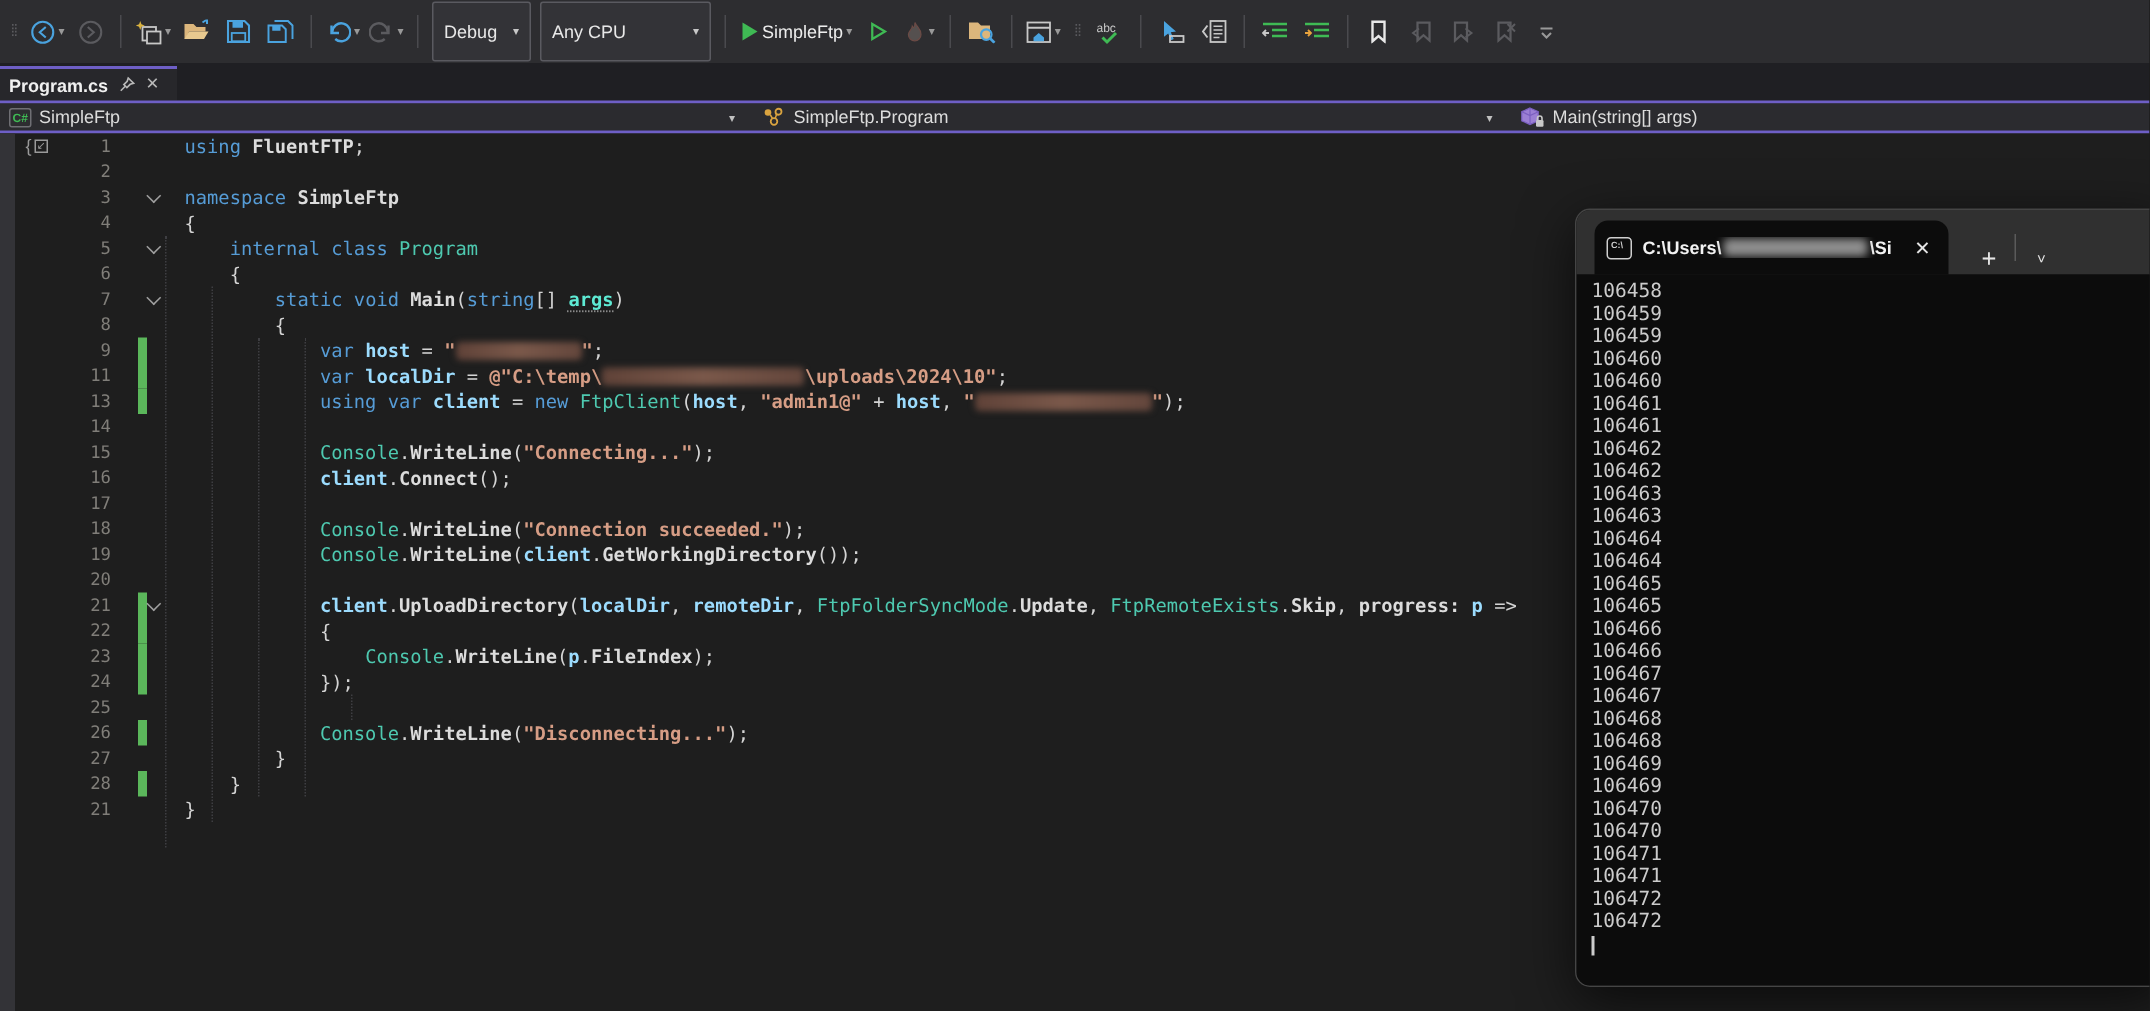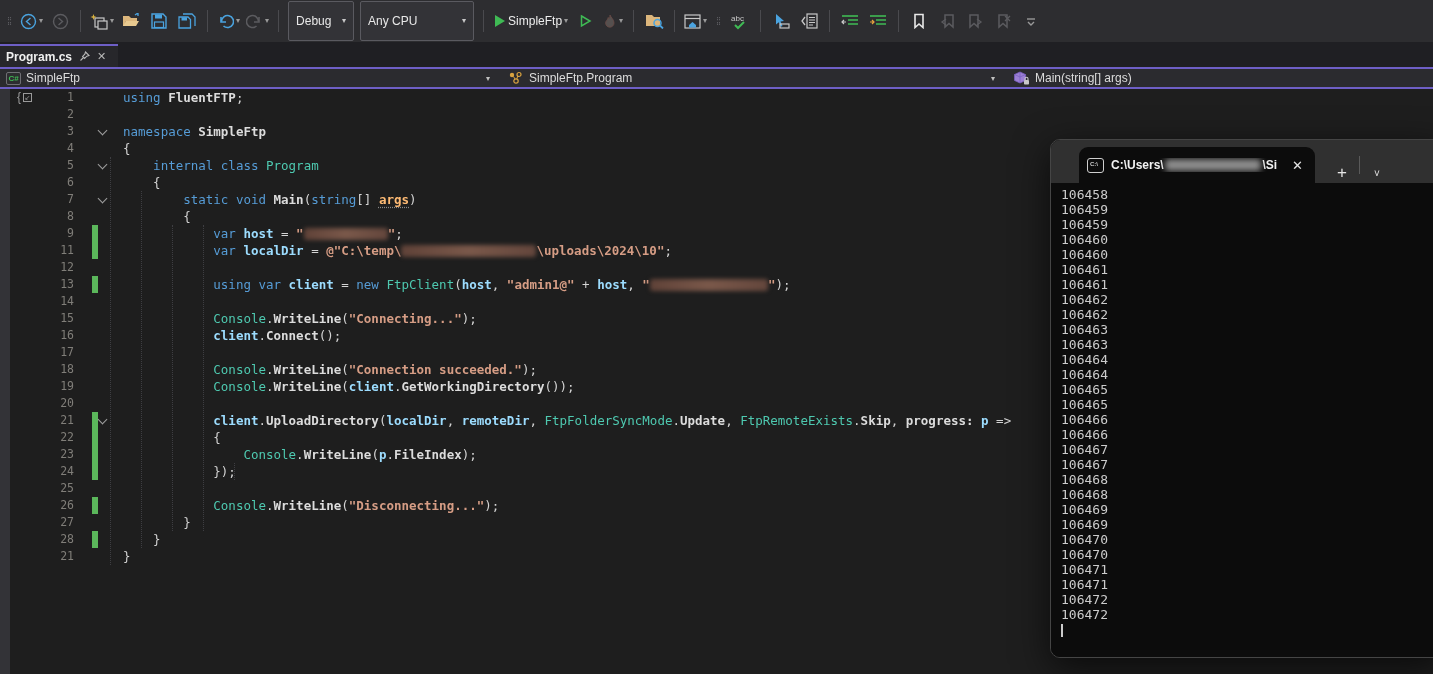--- a/index.html
+++ b/index.html
@@ -56,34 +56,34 @@
                  border-right:1.5px solid #9f9f9f; border-bottom:1.5px solid #9f9f9f;
                  transform:rotate(45deg); }
   .code { position:absolute; left:123px; top:0; white-space:pre; font-family:"DejaVu Sans Mono", monospace;
           font-size:12.5px; line-height:17px; color:#d4d4d4; }
   .c-kw  { color:#569cd6; }
   .c-cls { color:#4ec9b0; }
   .c-loc { color:#9cdcfe; font-weight:bold; }
   .c-idw { color:#dcdcdc; font-weight:bold; }
   .c-pl  { color:#d4d4d4; }
   .c-str { color:#d69d85; font-weight:600; }
-  .c-arg { color:#fdba74; font-weight:bold; text-decoration:underline dotted #8a8a8a; text-underline-offset:3px; }
+  .c-arg { color:#5eead4; font-weight:bold; text-decoration:underline dotted #8a8a8a; text-underline-offset:3px; }
   .red-box { display:inline-block; height:12px; border-radius:3px; vertical-align:middle;
              margin-top:-2px; background:linear-gradient(90deg,#5f4238,#7a584a,#63463c);
              filter:blur(2px); }
   .caret-box { position:absolute; left:119px; top:1px; width:1301px; height:14px;
                border:1px solid #5a5a5a; }
 
   
   .terminal { position:absolute; left:1050px; top:139px; width:395px; height:519px;
               background:#0c0c0c; border:1px solid #454545; border-radius:10px;
               box-shadow:0 10px 36px rgba(0,0,0,.65); z-index:10; overflow:hidden; }
   .term-tabbar { position:absolute; left:0; top:0; width:100%; height:43px; background:#303030;
                  display:flex; align-items:flex-end; }
-  .term-tab { margin-left:28px; width:236px; height:36px; background:#0c0c0c;
+  .term-tab { margin-left:12px; width:236px; height:36px; background:#0c0c0c;
               border-radius:9px 9px 0 0; display:flex; align-items:center; padding:0 8px; gap:7px; }
   .cmd-icon { width:17px; height:15px; border:1.5px solid #cfcfcf; border-radius:3px;
               color:#cfcfcf; font-size:6px; font-weight:bold; line-height:6px; padding:2px 0 0 2px; flex:none; }
   .term-title { color:#f2f2f2; font-size:12px; font-weight:bold; white-space:nowrap; overflow:hidden;
                 display:flex; align-items:center; }
   .t-blur { display:inline-block; width:112px; height:12px; background:#8e8e8e;
             border-radius:3px; filter:blur(3px); margin:0 1px; }
   .term-close { color:#e6e6e6; font-size:13px; margin-left:4px; padding:0 4px; }
   .term-plus { color:#e6e6e6; font-size:17px; font-weight:300; margin-left:16px; padding:0 6px; }
   .term-vsep { width:1px; height:18px; background:#5a5a5a; margin:0 6px 9px 6px; align-self:flex-end; }
@@ -383,24 +383,20 @@
         </div>
         <div class="code-row">
           <span class="ln">9</span>
           <span class="chg-bar"></span>
           <span class="code"><span class="c-pl">            </span><span class="c-kw">var </span><span class="c-loc">host</span><span class="c-pl"> = </span><span class="c-str">"</span><span class="red-box" style="width: 84px;"></span><span class="c-str">"</span><span class="c-pl">;</span></span>
         </div>
         <div class="code-row">
           <span class="ln">11</span>
           <span class="chg-bar"></span>
           <span class="code"><span class="c-pl">            </span><span class="c-kw">var </span><span class="c-loc">localDir</span><span class="c-pl"> = </span><span class="c-str">@"C:\temp\</span><span class="red-box" style="width: 135px;"></span><span class="c-str">\uploads\2024\10"</span><span class="c-pl">;</span></span>
-        </div>
-        <div class="code-row">
-          <span class="ln">12</span>
-          <span class="code"></span>
         </div>
         <div class="code-row">
           <span class="ln">13</span>
           <span class="chg-bar"></span>
           <span class="code"><span class="c-pl">            </span><span class="c-kw">using </span><span class="c-kw">var </span><span class="c-loc">client</span><span class="c-pl"> = </span><span class="c-kw">new </span><span class="c-cls">FtpClient</span><span class="c-pl">(</span><span class="c-loc">host</span><span class="c-pl">, </span><span class="c-str">"admin1@"</span><span class="c-pl"> + </span><span class="c-loc">host</span><span class="c-pl">, </span><span class="c-str">"</span><span class="red-box" style="width: 118px;"></span><span class="c-str">"</span><span class="c-pl">);</span></span>
         </div>
         <div class="code-row">
           <span class="ln">14</span>
           <span class="code"></span>
         </div>

